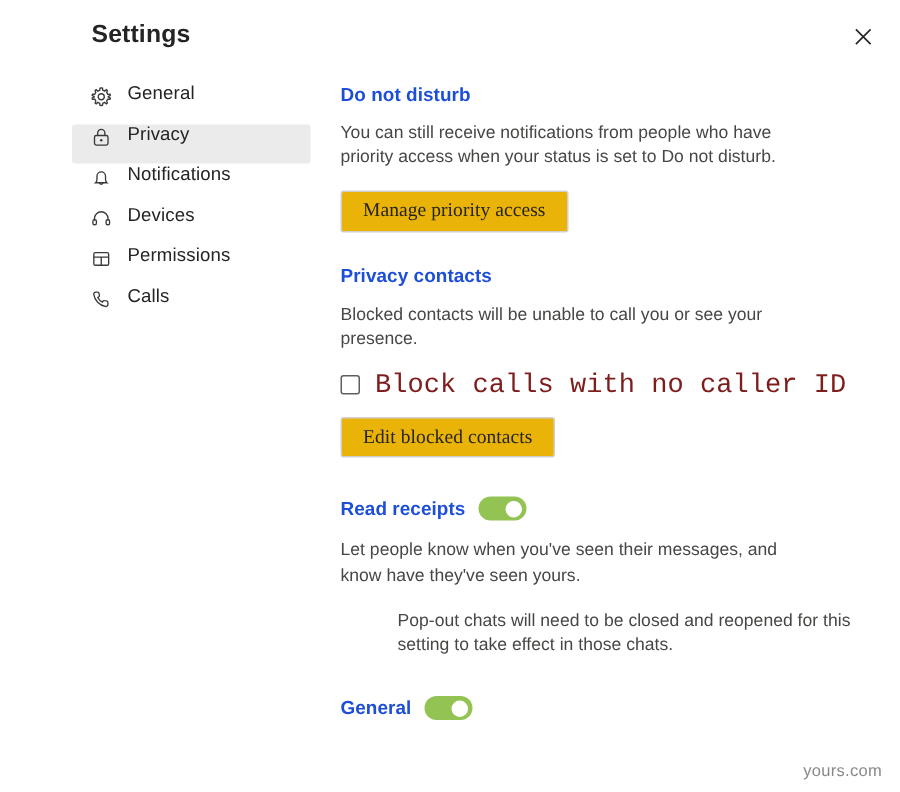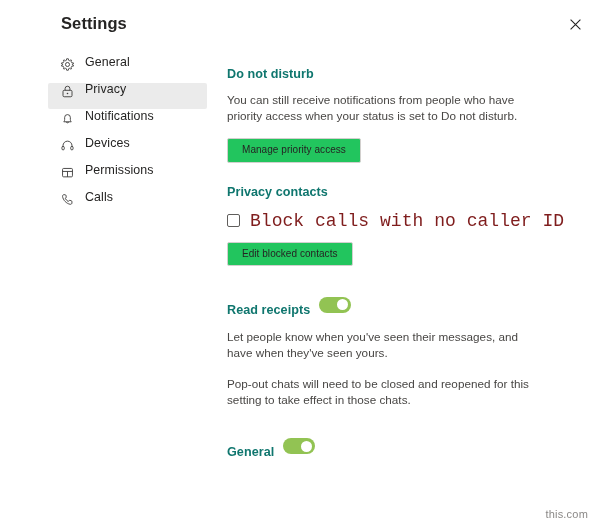--- a/index.html
+++ b/index.html
@@ -105,45 +105,44 @@
     flex: 1;
     padding-top: 10px;
     padding-left: 12px;
     padding-right: 20px;
   }
   .section { margin-bottom: 0; }
 
   .section-heading {
     font-size: 12.6px;
     font-weight: 700;
-    color: #0f766e;
+    color: #1d4ed8;
     letter-spacing: 0.05px;
-    margin-top: 11px;
   }
   .section-heading-row {
     display: flex;
     align-items: center;
     gap: 9px;
   }
   .section-desc {
     font-size: 11.7px;
     color: #484644;
     line-height: 1.38;
     max-width: 306px;
     letter-spacing: 0.02px;
   }
 
   
   .secondary-button {
     display: inline-block;
-    background: #22c55e;
+    background: #eab308;
     border: 1px solid #d2d0ce;
     border-radius: 2px;
-    font-family: Liberation Sans, sans-serif;
-    font-size: 10px;
+    font-family: Liberation Serif, serif;
+    font-size: 13px;
     color: #252423;
     padding: 5px 14px 6px 14px;
     cursor: pointer;
     line-height: 1.15;
     letter-spacing: 0.05px;
   }
 
   
   .checkbox-row {
     display: flex;
@@ -198,21 +197,21 @@
 
   
   .mt-hdr-desc { margin-top: 11px; }
   .mt-desc-btn { margin-top: 14px; }
   .mt-btn-hdr  { margin-top: 22px; }
   .mt-hdr-desc2{ margin-top: 11px; }
   .mt-desc-chk { margin-top: 12px; }
   .mt-chk-btn  { margin-top: 11px; }
   .mt-btn-tog  { margin-top: 26px; }
   .mt-tog-desc { margin-top: 12px; }
-  .mt-p-p      { margin-top: 14px; }
+  .mt-p-p      { margin-top: 14px; margin-left: 38px; }
   .mt-p-tog    { margin-top: 26px; }
   .mt-tog-desc2{ margin-top: 13px; }
 </style>
 </head>
 <body>
 
 <div class="settings-dialog">
 
   <div class="dialog-header">
     <div class="dialog-title">Settings</div>
@@ -297,46 +296,47 @@
       <section class="section">
         <div class="section-heading">Do not disturb</div>
         <div class="section-desc mt-hdr-desc">You can still receive notifications from people who have priority access when your status is set to Do not disturb.</div>
         <div class="mt-desc-btn">
           <button class="secondary-button">Manage priority access</button>
         </div>
       </section>
 
       <section class="section mt-btn-hdr">
         <div class="section-heading">Privacy contacts</div>
+        <div class="section-desc mt-hdr-desc2">Blocked contacts will be unable to call you or see your presence.</div>
         <div class="checkbox-row mt-desc-chk">
           <span class="checkbox-box"></span>
           <span class="checkbox-label">Block calls with no caller ID</span>
         </div>
         <div class="mt-chk-btn">
           <button class="secondary-button">Edit blocked contacts</button>
         </div>
       </section>
 
       <section class="section mt-btn-tog">
         <div class="section-heading-row">
           <span class="section-heading">Read receipts</span>
           <span class="toggle">
             <span class="knob"></span>
           </span>
         </div>
-        <div class="section-desc mt-tog-desc">Let people know when you've seen their messages, and have when they've seen yours.</div>
+        <div class="section-desc mt-tog-desc">Let people know when you've seen their messages, and know have they've seen yours.</div>
         <div class="section-desc mt-p-p">Pop-out chats will need to be closed and reopened for this setting to take effect in those chats.</div>
       </section>
 
       <section class="section mt-p-tog">
         <div class="section-heading-row">
           <span class="section-heading">General</span>
           <span class="toggle">
             <span class="knob"></span>
           </span>
         </div>
       </section>
 
     </main>
   </div>
 
-  <div class="watermark">this.com</div>
+  <div class="watermark">yours.com</div>
 </div>
 
 </body></html>

